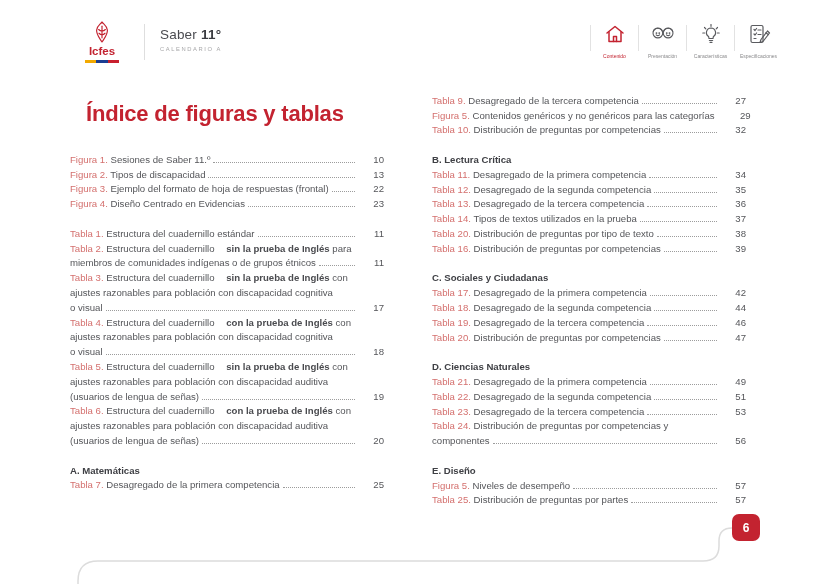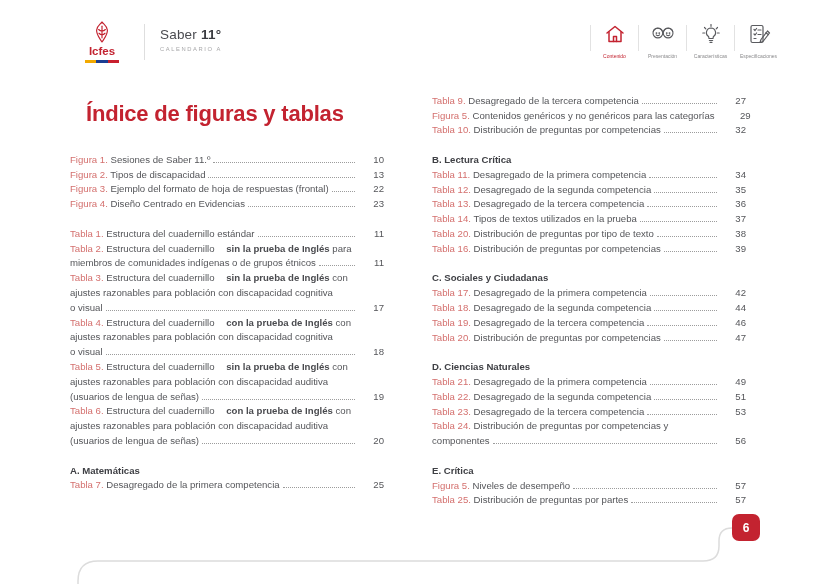--- a/index.html
+++ b/index.html
@@ -329,21 +329,21 @@
       </div>
       <div class="row entry">
         <span class="txt"><span class="pfx">Tabla 24.</span><span> Distribución de preguntas por competencias y</span></span>
       </div>
       <div class="row entry">
         <span class="txt"><span>componentes</span></span>
         <span class="leader dotted"></span>
         <span class="pg">56</span>
       </div>
       <div class="row gap"></div>
-      <div class="row section">E. Crítica</div>
+      <div class="row section">E. Diseño</div>
       <div class="row entry">
         <span class="txt"><span class="pfx">Figura 5.</span><span> Niveles de desempeño</span></span>
         <span class="leader dotted"></span>
         <span class="pg">57</span>
       </div>
       <div class="row entry">
         <span class="txt"><span class="pfx">Tabla 25.</span><span> Distribución de preguntas por partes</span></span>
         <span class="leader dotted"></span>
         <span class="pg">57</span>
       </div>

